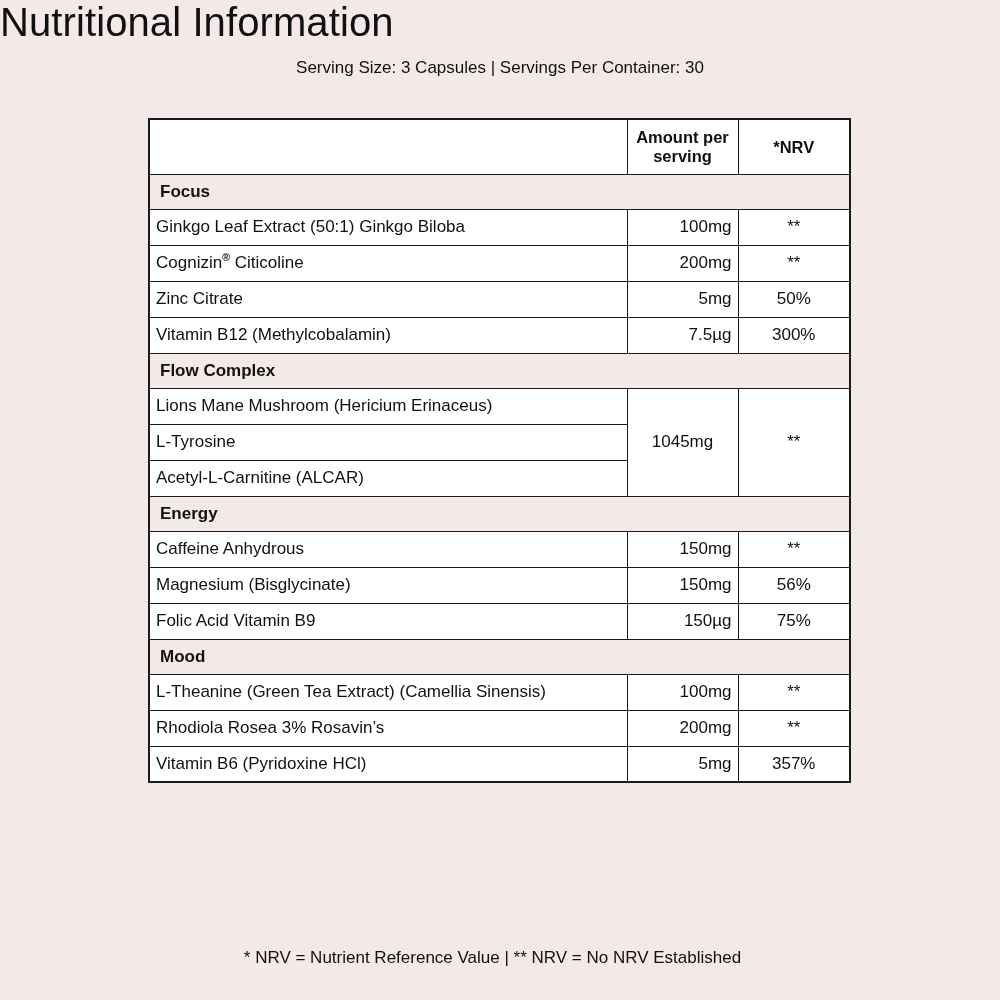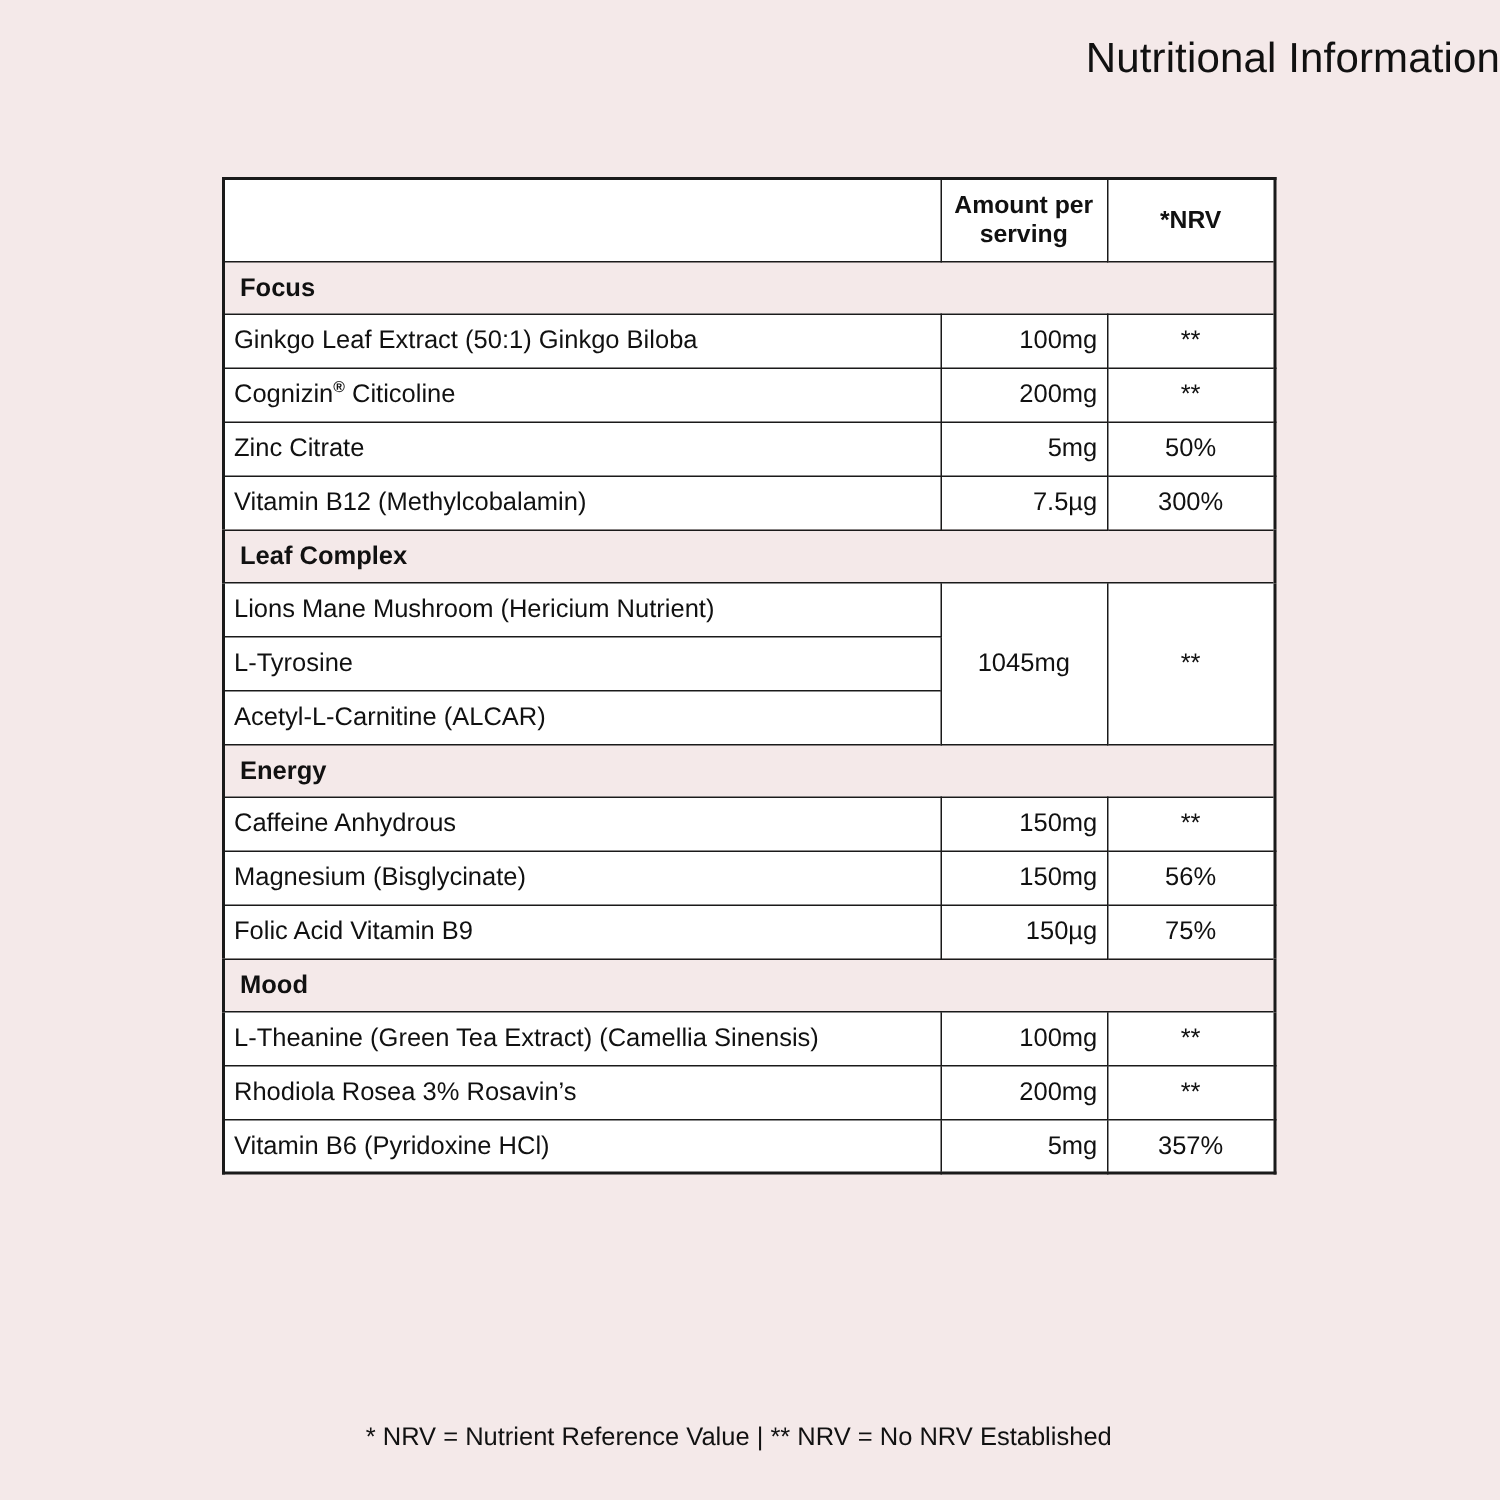--- a/index.html
+++ b/index.html
@@ -14,26 +14,25 @@
     color: #111111;
     overflow: hidden;
   }
   .page {
     position: relative;
     width: 1000px;
     height: 1000px;
     box-sizing: border-box;
   }
   .title {
-    text-align: right;
-    font-size: 28px;
+    text-align: left;
+    font-size: 40px;
     font-weight: 400;
     line-height: 1.1;
     margin: 0;
-    padding-top: 24px;
     letter-spacing: 0.1px;
   }
   .subtitle {
     text-align: center;
     font-size: 17px;
     font-weight: 400;
     margin: 0;
     padding-top: 14px;
   }
   .table-wrap {
@@ -123,20 +122,21 @@
     line-height: 0;
     font-weight: bold;
   }
 </style>
 </head>
 <body>
 
 <div class="page">
 
   <h1 class="title">Nutritional Information</h1>
+  <p class="subtitle">Serving Size: 3 Capsules | Servings Per Container: 30</p>
 
   <div class="table-wrap">
     <table class="nutrition">
       <colgroup>
         <col class="c-name">
         <col class="c-amount">
         <col class="c-nrv">
       </colgroup>
       <thead>
         <tr class="head">
@@ -166,24 +166,24 @@
             <td class="name">Zinc Citrate</td>
             <td class="amount">5mg</td>
             <td class="nrv">50%</td>
           </tr>
           <tr class="item">
             <td class="name">Vitamin B12 (Methylcobalamin)</td>
             <td class="amount">7.5µg</td>
             <td class="nrv">300%</td>
           </tr>
           <tr class="section">
-            <td colspan="3">Leaf Complex</td>
-          </tr>
-          <tr class="item">
-            <td class="name">Lions Mane Mushroom (Hericium Nutrient)</td>
+            <td colspan="3">Flow Complex</td>
+          </tr>
+          <tr class="item">
+            <td class="name">Lions Mane Mushroom (Hericium Erinaceus)</td>
             <td class="merged" rowspan="3">1045mg</td>
             <td class="merged-nrv" rowspan="3">**</td>
           </tr>
           <tr class="item">
             <td class="name">L-Tyrosine</td>
           </tr>
           <tr class="item">
             <td class="name">Acetyl-L-Carnitine (ALCAR)</td>
           </tr>
           <tr class="section">

